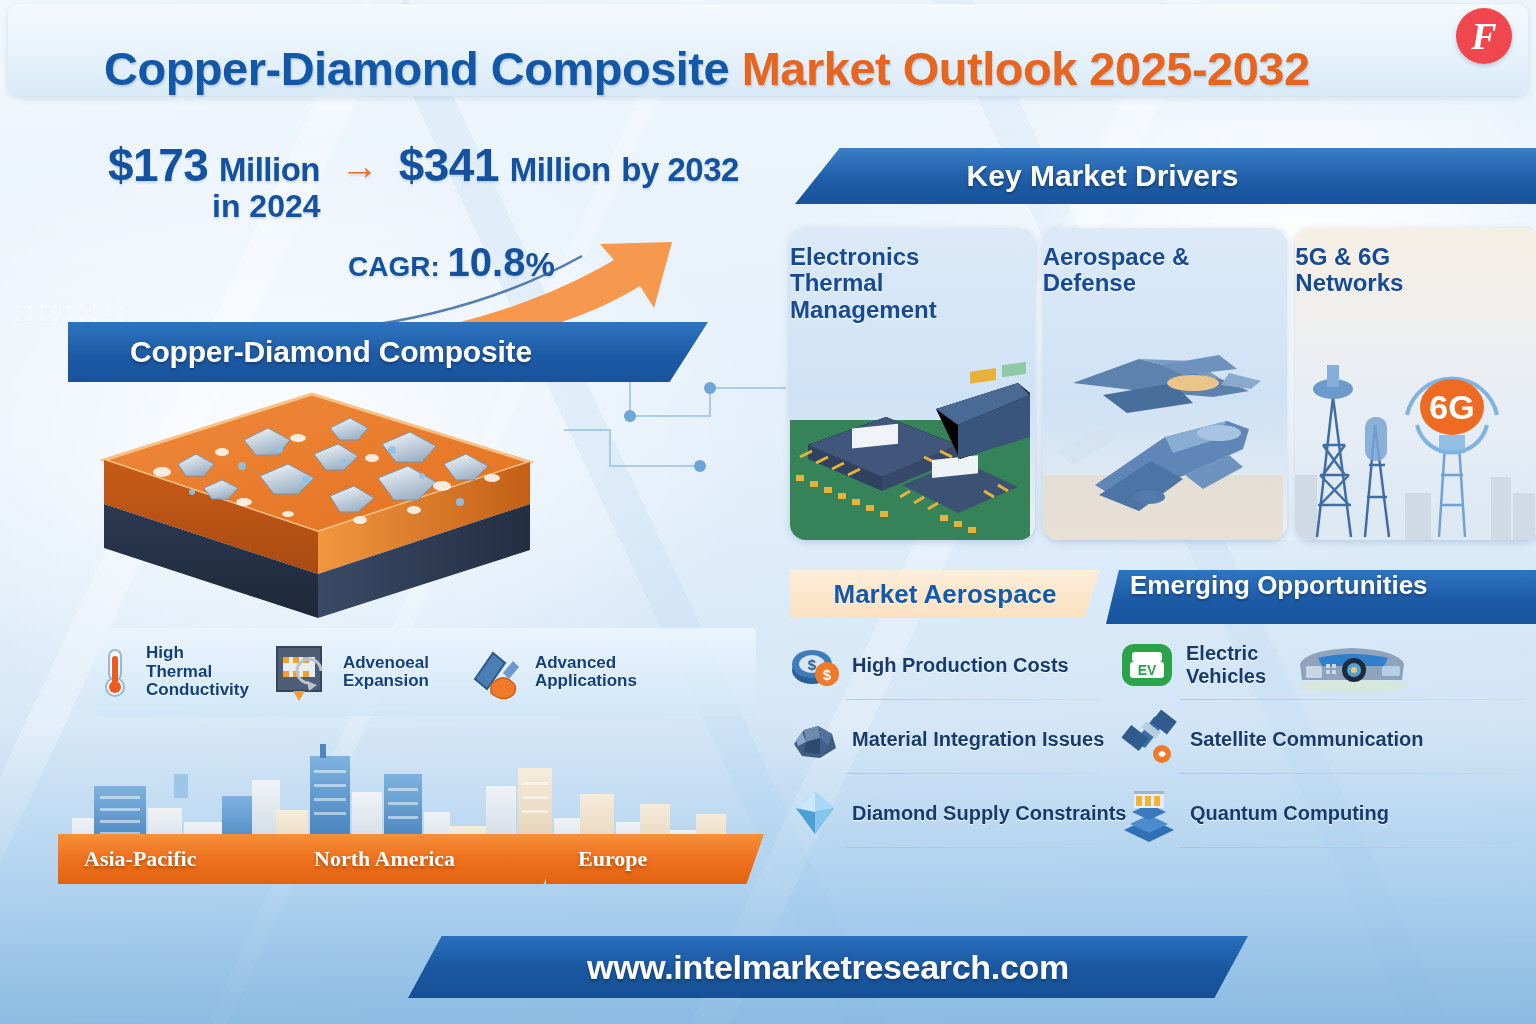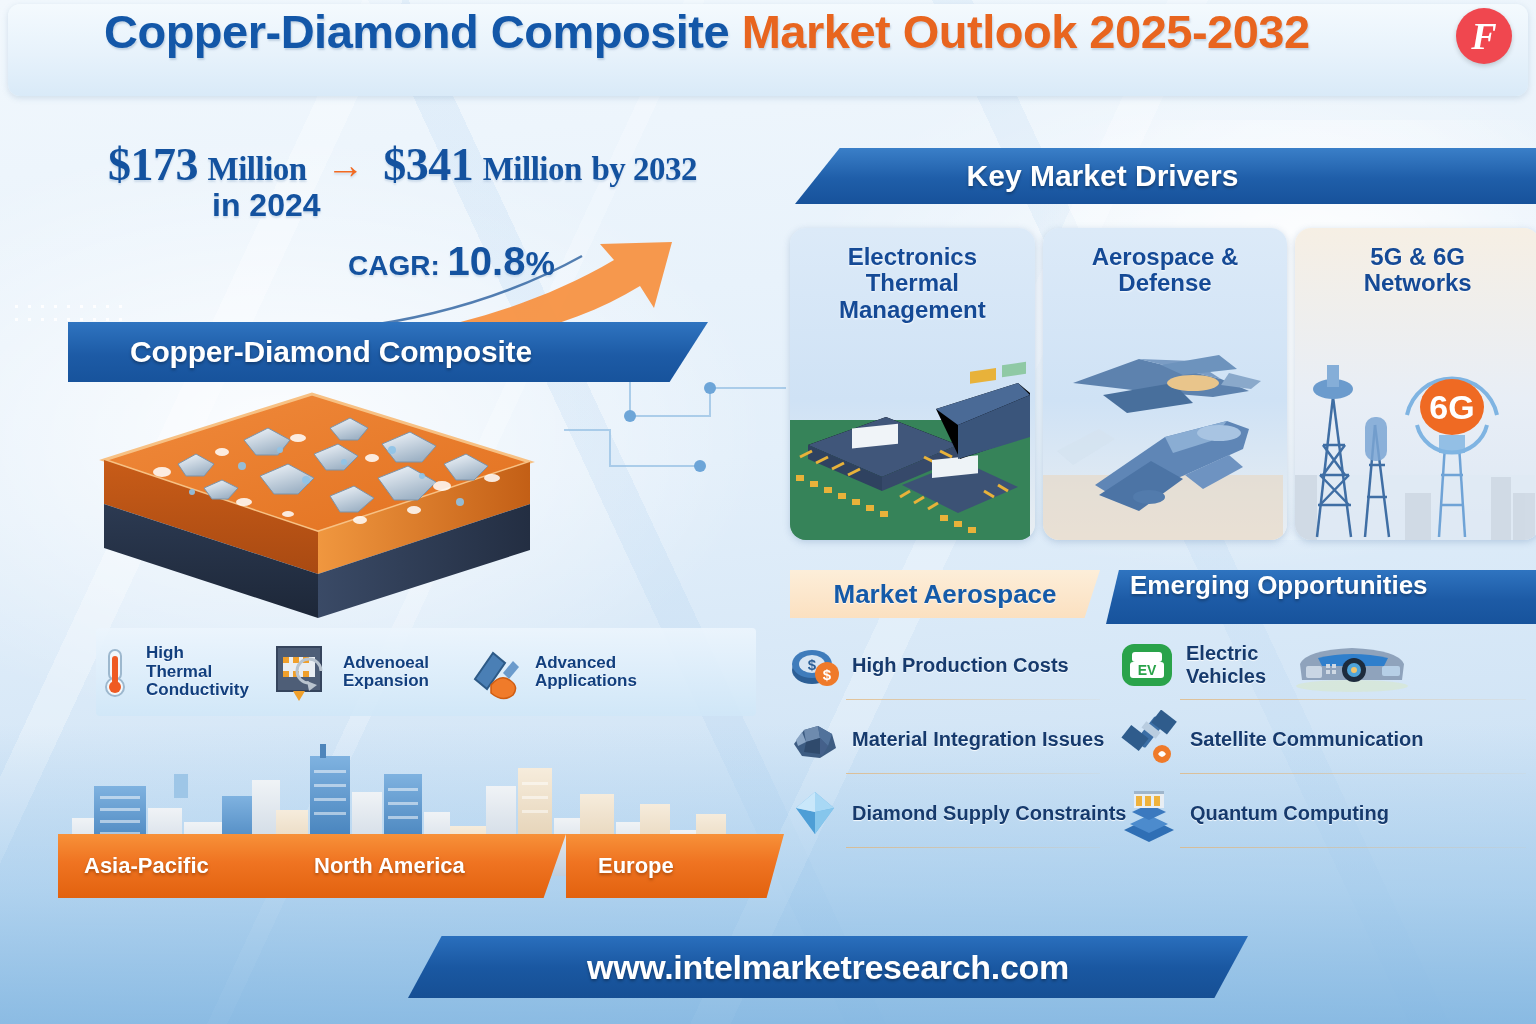--- a/index.html
+++ b/index.html
@@ -42,37 +42,37 @@
     background-size: 13px 13px;
   }
   .circuit { position:absolute; stroke:#9cc4e6; fill:none; stroke-width:2; opacity:.8; }
 
   
   .header {
     position:absolute; left:8px; top:4px; width:1520px; height:92px;
     background: linear-gradient(180deg,#f4fafe 0%,#e7f2fb 55%,#d9eaf8 100%);
     border-radius: 12px;
     box-shadow: 0 2px 6px rgba(90,130,170,.22);
-    display:flex; align-items:flex-start;
+    display:flex; align-items:flex-end;
   }
   .title { margin-left:96px; white-space:nowrap; font-size:47px; font-weight:bold; letter-spacing:-.5px;
            text-shadow: 1px 2px 2px rgba(120,150,180,.35); }
   .t-blue { color:#1357a8; }
   .t-orange { color:#e8651f; }
   .logo {
     position:absolute; right:24px; top:8px; width:56px; height:56px; border-radius:50%;
     background:#f0474f; color:#fff; display:flex; align-items:center; justify-content:center;
     font-family:"Liberation Serif", serif; font-size:38px; font-style:italic; font-weight:bold;
     box-shadow:0 2px 5px rgba(0,0,0,.18);
   }
 
   
   .value-block { position:absolute; left:108px; top:138px; width:700px; }
   .val-line1 { font-size:40px; font-weight:bold; color:#14529f; white-space:nowrap; letter-spacing:-.5px;
-               text-shadow:0 2px 2px rgba(140,170,200,.35);font-family:Liberation Serif, serif; }
+               text-shadow:0 2px 2px rgba(140,170,200,.35); }
   .val-big { font-size:46px; }
   .val-mid { font-size:33px; }
   .arrow-glyph { color:#f26a21; font-size:38px; padding:0 10px; vertical-align:2px; }
   .val-line2 { margin-top:-4px; margin-left:104px; font-size:32px; font-weight:bold; color:#14529f;
                text-shadow:0 2px 2px rgba(140,170,200,.35); }
   .cagr { margin-top:15px; margin-left:240px; font-size:28px; font-weight:bold; color:#14529f; white-space:nowrap;
           text-shadow:0 2px 2px rgba(140,170,200,.3); }
   .cagr-num { font-size:40px; }
 
   .growth-arrow { position:absolute; left:262px; top:236px; width:430px; height:110px; }
@@ -100,24 +100,25 @@
               display:flex; align-items:center; }
   .feat { display:flex; align-items:center; gap:8px; }
   .feat-label { font-size:17px; font-weight:bold; color:#123f7e; line-height:1.08;
                 text-shadow:0 1px 1px rgba(255,255,255,.8); }
   .feat-ico { width:46px; height:56px; flex:0 0 auto; }
 
   
   .city { position:absolute; left:62px; top:726px; width:700px; height:150px; }
   .region-row { position:absolute; left:58px; top:834px; width:720px; height:54px; }
   .chip {
-    position:absolute; height:64px; display:flex; align-items:center;
+    position:absolute; height:50px; display:flex; align-items:center;
     background: linear-gradient(180deg,#f79139 0%,#ef7321 45%,#e2620f 100%);
     clip-path: polygon(0 0, 100% 0, 92% 100%, 0 100%);
     box-shadow:0 3px 6px rgba(150,80,20,.35);
+    font-family:Liberation Serif, serif;
   }
   .chip span { color:#fff; font-size:22px; font-weight:bold; white-space:nowrap;
                text-shadow:0 2px 3px rgba(120,50,0,.55); }
 
   
   .kmd-banner {
     position:absolute; left:795px; top:148px; width:745px; height:56px;
     background: linear-gradient(180deg,#3a7fc8 0%,#1f5ea9 55%,#17529b 100%);
     clip-path: polygon(6% 0, 100% 0, 100% 100%, 0 100%);
     display:flex; align-items:center; justify-content:center;
@@ -126,21 +127,21 @@
                      text-shadow:0 2px 3px rgba(0,0,0,.32); }
 
   .driver-row { position:absolute; left:790px; top:228px; width:750px; height:312px; display:flex; gap:8px; }
   .driver-card {
     position:relative; flex:1; border-radius:16px; overflow:hidden;
     background: linear-gradient(180deg,#dceaf8 0%,#cfe2f5 55%,#e9eef2 100%);
     box-shadow: 0 2px 7px rgba(80,120,165,.28);
   }
   .driver-card.c3 { background: linear-gradient(180deg,#f6efe4 0%,#e8eef6 55%,#dde8f4 100%); }
   .driver-title {
-    position:relative; z-index:3; text-align:center; padding-top:16px;
+    position:relative; z-index:3; text-align:left; padding-top:16px;
     font-size:24px; font-weight:bold; color:#154a96; line-height:1.1;
     text-shadow:0 1px 2px rgba(255,255,255,.9);
   }
   .driver-art { position:absolute; left:0; right:0; bottom:0; height:215px; }
 
   
   .mc-banner {
     position:absolute; left:790px; top:570px; width:310px; height:48px;
     background: linear-gradient(180deg,#fdeed9 0%,#fbe0c0 100%);
     clip-path: polygon(0 0, 100% 0, 95% 100%, 0 100%);
@@ -426,21 +427,21 @@
     </g>
   </svg>
 
   <div class="region-row">
     <div class="chip" style="left:0; top:0; width:250px;">
       <span style="margin-left:26px;">Asia-Pacific</span>
     </div>
     <div class="chip" style="left:228px; top:0; width:280px;">
       <span style="margin-left:28px;">North America</span>
     </div>
-    <div class="chip" style="left:508px; top:0; width:218px;">
+    <div class="chip" style="left:488px; top:0; width:218px;">
       <span style="margin-left:32px;">Europe</span>
     </div>
   </div>
 
   <div class="kmd-banner">
     <span>Key Market Drivers</span>
   </div>
 
   <div class="driver-row">
 

